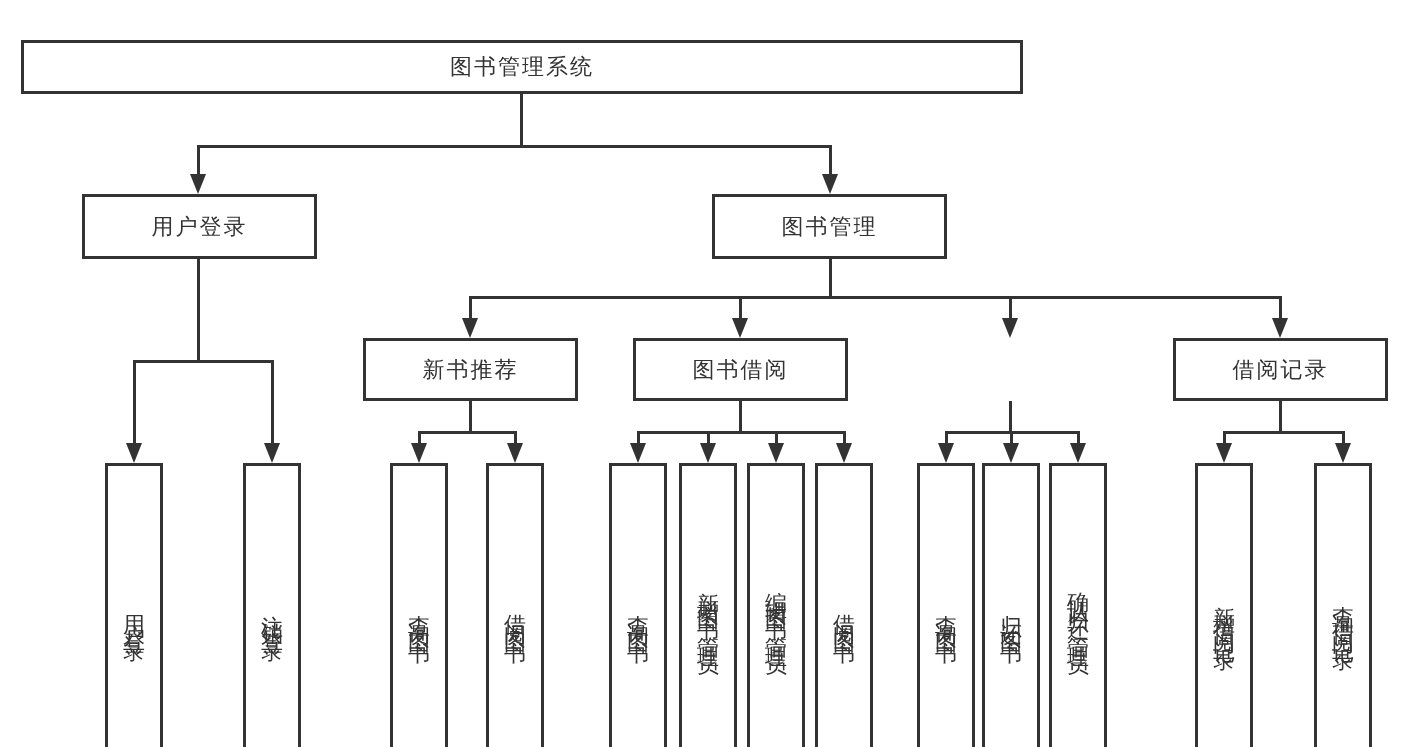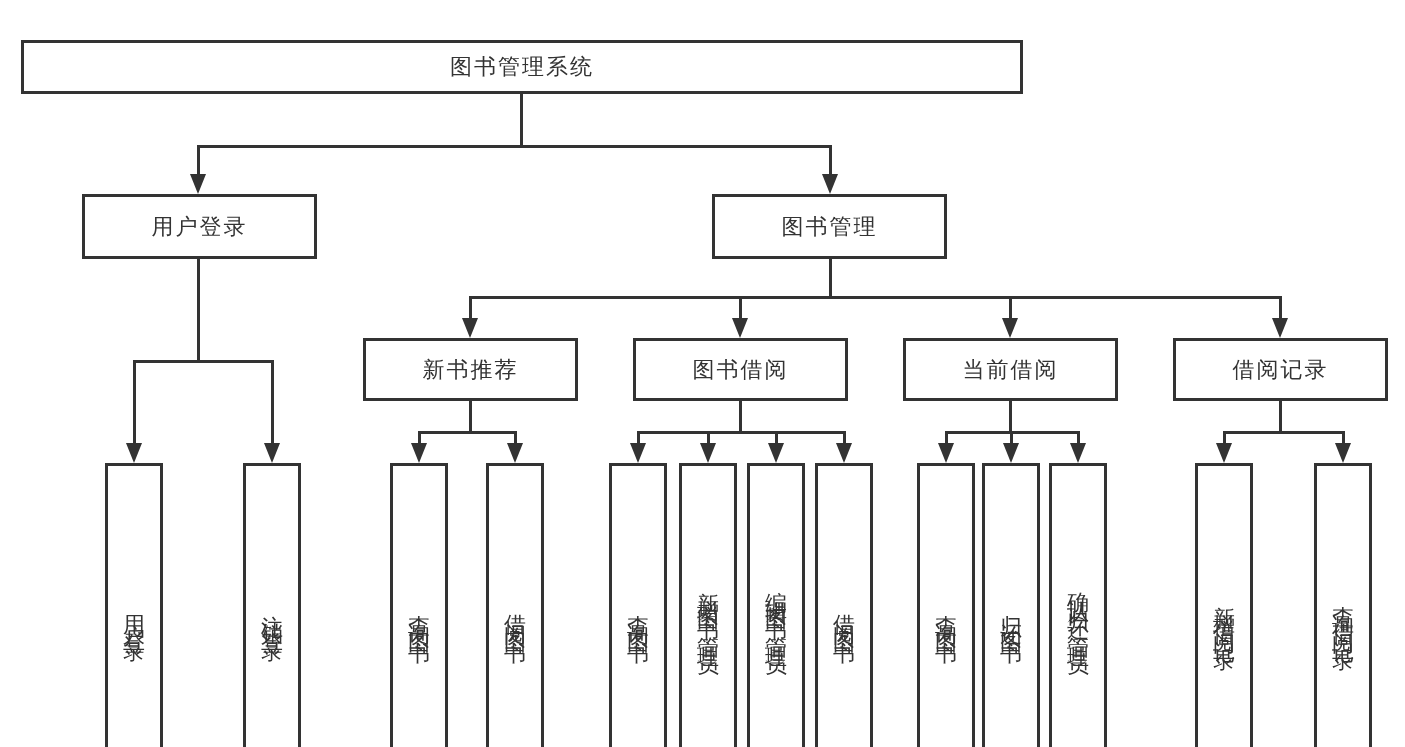--- a/index.html
+++ b/index.html
@@ -141,23 +141,20 @@
   <div class="node" style="left:712px; top:168px; width:235px; height:65px;text-align:center;">
     <span>图书管理</span>
   </div>
 
   <div class="node" style="left:363px; top:312px; width:215px; height:63px;">
     <span>新书推荐</span>
   </div>
   <div class="node" style="left:633px; top:312px; width:215px; height:63px;">
     <span>图书借阅</span>
   </div>
-  <div class="node" style="left:903px; top:312px; width:215px; height:63px;">
-    <span>当前借阅</span>
-  </div>
   <div class="node" style="left:1173px; top:312px; width:215px; height:63px;">
     <span>借阅记录</span>
   </div>
 
   <div class="node vnode" style="left:105px; top:437px; width:58px; height:299px;">
     <span>用户登录</span>
   </div>
   <div class="node vnode" style="left:243px; top:437px; width:58px; height:299px;">
     <span>注销登录</span>
   </div>

